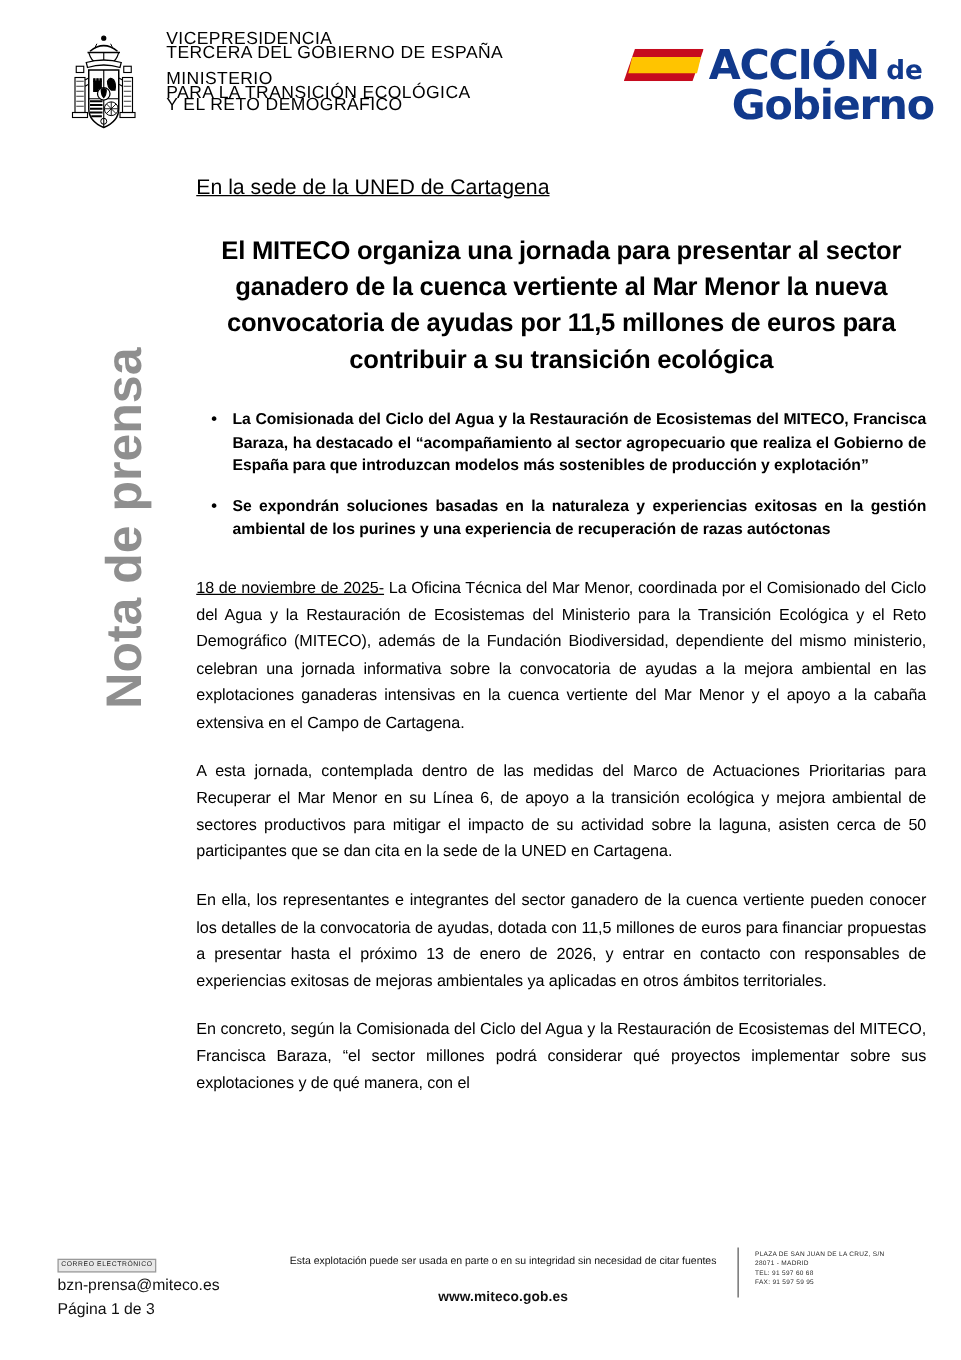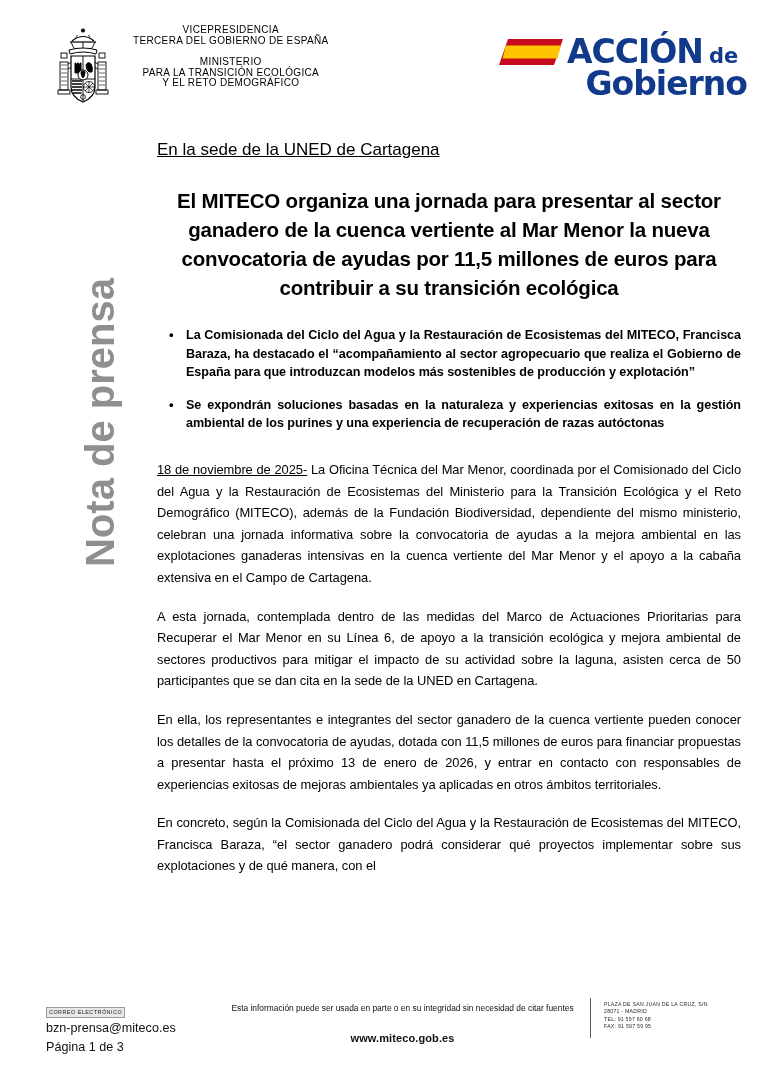--- a/index.html
+++ b/index.html
@@ -39,25 +39,24 @@
     top: 3px;
     width: 74px;
     height: 86px;
   }
   .coat-of-arms svg { display: block; width: 74px; height: 86px; }
 
   .ministry-block {
     position: absolute;
     left: 133px;
     top: 3px;
-    font-size: 10px;
+    font-size: 14px;
     letter-spacing: 0.35px;
     line-height: 10.6px;
     color: #000;
-    text-align: center;
   }
   .ministry-block .grp1 { margin-bottom: 11px; }
   .ministry-block div { white-space: nowrap; }
 
   
   .accion-logo {
     position: absolute;
     right: 22px;
     top: 8px;
     width: 248px;
@@ -367,34 +366,34 @@
         <span>Se expondrán soluciones basadas en la naturaleza y experiencias exitosas en la gestión ambiental de los purines y una experiencia de recuperación de razas autóctonas</span>
       </li>
     </ul>
 
     <p class="body-par">
       <span class="dateline">18 de noviembre de 2025-</span><span> La Oficina Técnica del Mar Menor, coordinada por el Comisionado del Ciclo del Agua y la Restauración de Ecosistemas del Ministerio para la Transición Ecológica y el Reto Demográfico (MITECO), además de la Fundación Biodiversidad, dependiente del mismo ministerio, celebran una jornada informativa sobre la convocatoria de ayudas a la mejora ambiental en las explotaciones ganaderas intensivas en la cuenca vertiente del Mar Menor y el apoyo a la cabaña extensiva en el Campo de Cartagena.</span>
     </p>
 
     <p class="body-par">A esta jornada, contemplada dentro de las medidas del Marco de Actuaciones Prioritarias para Recuperar el Mar Menor en su Línea 6, de apoyo a la transición ecológica y mejora ambiental de sectores productivos para mitigar el impacto de su actividad sobre la laguna, asisten cerca de 50 participantes que se dan cita en la sede de la UNED en Cartagena.</p>
     <p class="body-par">En ella, los representantes e integrantes del sector ganadero de la cuenca vertiente pueden conocer los detalles de la convocatoria de ayudas, dotada con 11,5 millones de euros para financiar propuestas a presentar hasta el próximo 13 de enero de 2026, y entrar en contacto con responsables de experiencias exitosas de mejoras ambientales ya aplicadas en otros ámbitos territoriales.</p>
-    <p class="body-par">En concreto, según la Comisionada del Ciclo del Agua y la Restauración de Ecosistemas del MITECO, Francisca Baraza, “el sector ganadero podrá considerar qué proyectos implementar sobre sus explotaciones y de qué manera, con el</p>
+    <p class="body-par">En concreto, según la Comisionada del Ciclo del Agua y la Restauración de Ecosistemas del MITECO, Francisca Baraza, “el sector millones podrá considerar qué proyectos implementar sobre sus explotaciones y de qué manera, con el</p>
   </div>
 
   <div class="footer">
 
     <div class="footer-left">
       <div class="email-tag">CORREO ELECTRÓNICO</div>
       <div class="email-address">bzn-prensa@miteco.es</div>
     </div>
 
     <div class="page-number">Página 1 de 3</div>
 
     <div class="footer-center">
-      <div class="footer-notice">Esta información puede ser usada en parte o en su integridad sin necesidad de citar fuentes</div>
+      <div class="footer-notice">Esta explotación puede ser usada en parte o en su integridad sin necesidad de citar fuentes</div>
       <div class="footer-web">www.miteco.gob.es</div>
     </div>
 
     <div class="footer-divider"></div>
 
     <div class="footer-right">
       <div>PLAZA DE SAN JUAN DE LA CRUZ, S/N</div>
       <div>28071 - MADRID</div>
       <div>TEL: 91 597 60 68</div>
       <div>FAX: 91 597 59 95</div>

